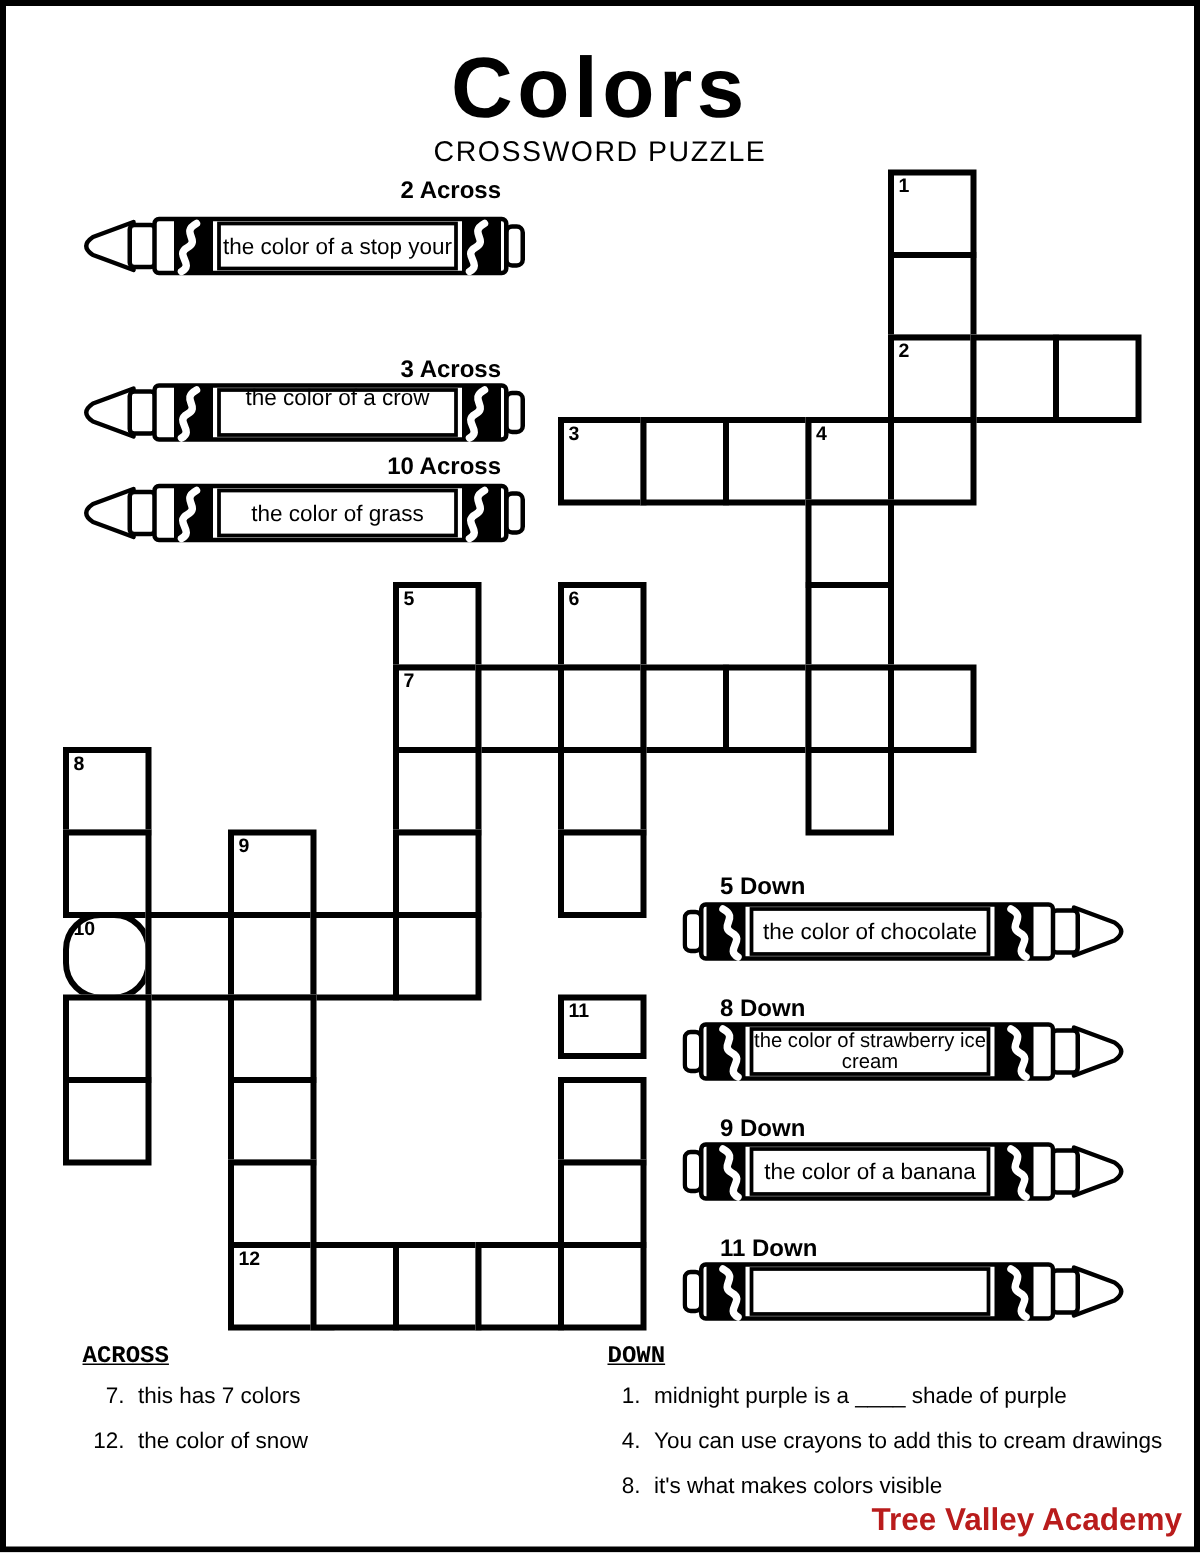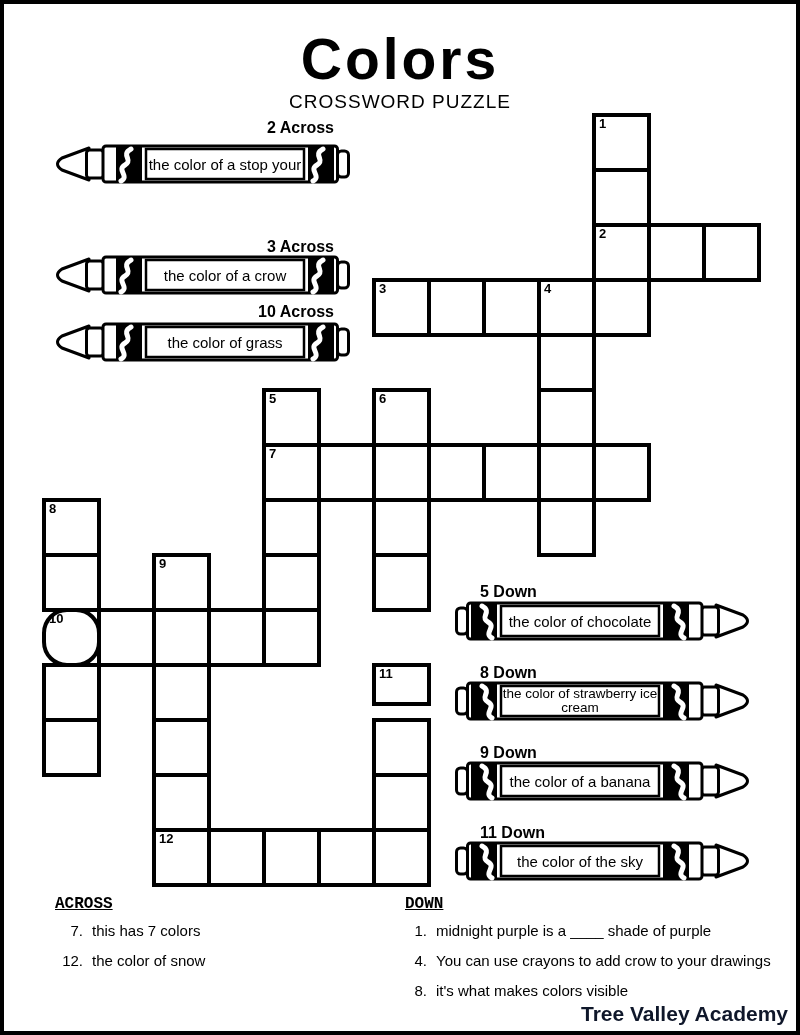--- a/index.html
+++ b/index.html
@@ -84,21 +84,21 @@
               <rect class="ck" x="36.5" y="10" width="17" height="28" rx="3"></rect>
               <rect class="ck" x="287.5" y="11" width="11" height="26" rx="4"></rect>
               <rect class="ck" x="53" y="6" width="234.5" height="36" rx="3"></rect>
               <rect x="66" y="6" width="26" height="36" fill="#000"></rect>
               <rect x="258" y="6" width="26" height="36" fill="#000"></rect>
               <path class="sq" d="M81,9 C70,15 84,20 75,25 C66,30 80,36 71,41"></path>
               <path class="sq" d="M273,9 C262,15 276,20 267,25 C258,30 272,36 263,41"></path>
               <rect class="tb" x="96" y="9" width="158" height="30"></rect>
             </g>
           </svg></div>
-        <div class="crayon-text" style="top: 22px; left: 96px; border-radius: 12px;">the color of a crow</div>
+        <div class="crayon-text" style="top: 12px; left: 96px; border-radius: 12px;">the color of a crow</div>
       </div>
       <div class="crayon left" style="left: 50px; top: 303px;">
         <div class="crayon-label">10 Across</div>
         <div class="crayon-art" style="top: 15px;"><svg width="300" height="48" viewBox="0 0 300 48">
             <g>
               <path class="ck" d="M39,8 L12,18 Q3,24 12,30 L39,40 Z"></path>
               <rect class="ck" x="36.5" y="10" width="17" height="28" rx="3"></rect>
               <rect class="ck" x="287.5" y="11" width="11" height="26" rx="4"></rect>
               <rect class="ck" x="53" y="6" width="234.5" height="36" rx="3"></rect>
               <rect x="66" y="6" width="26" height="36" fill="#000"></rect>
@@ -169,21 +169,20 @@
               <rect class="ck" x="36.5" y="10" width="17" height="28" rx="3"></rect>
               <rect class="ck" x="287.5" y="11" width="11" height="26" rx="4"></rect>
               <rect class="ck" x="53" y="6" width="234.5" height="36" rx="3"></rect>
               <rect x="66" y="6" width="26" height="36" fill="#000"></rect>
               <rect x="258" y="6" width="26" height="36" fill="#000"></rect>
               <path class="sq" d="M81,9 C70,15 84,20 75,25 C66,30 80,36 71,41"></path>
               <path class="sq" d="M273,9 C262,15 276,20 267,25 C258,30 272,36 263,41"></path>
               <rect class="tb" x="96" y="9" width="158" height="30"></rect>
             </g>
           </svg></div>
-        <div class="crayon-text" style="top: 22px; left: 46px;">the color of the sky</div>
       </div>
     </div>
   <div id="grid">
       <div class="cell" style="left: 592px; top: 113px; height: 59px; width: 59px;">
         <span class="cellnum">1</span>
       </div>
       <div class="cell" style="left: 592px; top: 168px; height: 59px; width: 59px;"></div>
       <div class="cell" style="left: 592px; top: 223px; height: 59px; width: 59px;">
         <span class="cellnum">2</span>
       </div>
@@ -266,22 +265,22 @@
   </div>
 
   <div class="clue-list list-down">
     <div class="list-header">DOWN</div>
     <div class="clue-item">
       <span class="clue-num">1.</span>
       <span class="clue-text">midnight purple is a ____ shade of purple</span>
     </div>
     <div class="clue-item">
       <span class="clue-num">4.</span>
-      <span class="clue-text">You can use crayons to add crow to your drawings</span>
+      <span class="clue-text">You can use crayons to add this to cream drawings</span>
     </div>
     <div class="clue-item">
       <span class="clue-num">8.</span>
       <span class="clue-text">it's what makes colors visible</span>
     </div>
   </div>
 
-  <div class="footer" style="color: #0f172a; text-align: center;">Tree Valley Academy</div>
+  <div class="footer" style="color: #b91c1c; text-align: center;">Tree Valley Academy</div>
 </div>
 
 </body></html>

